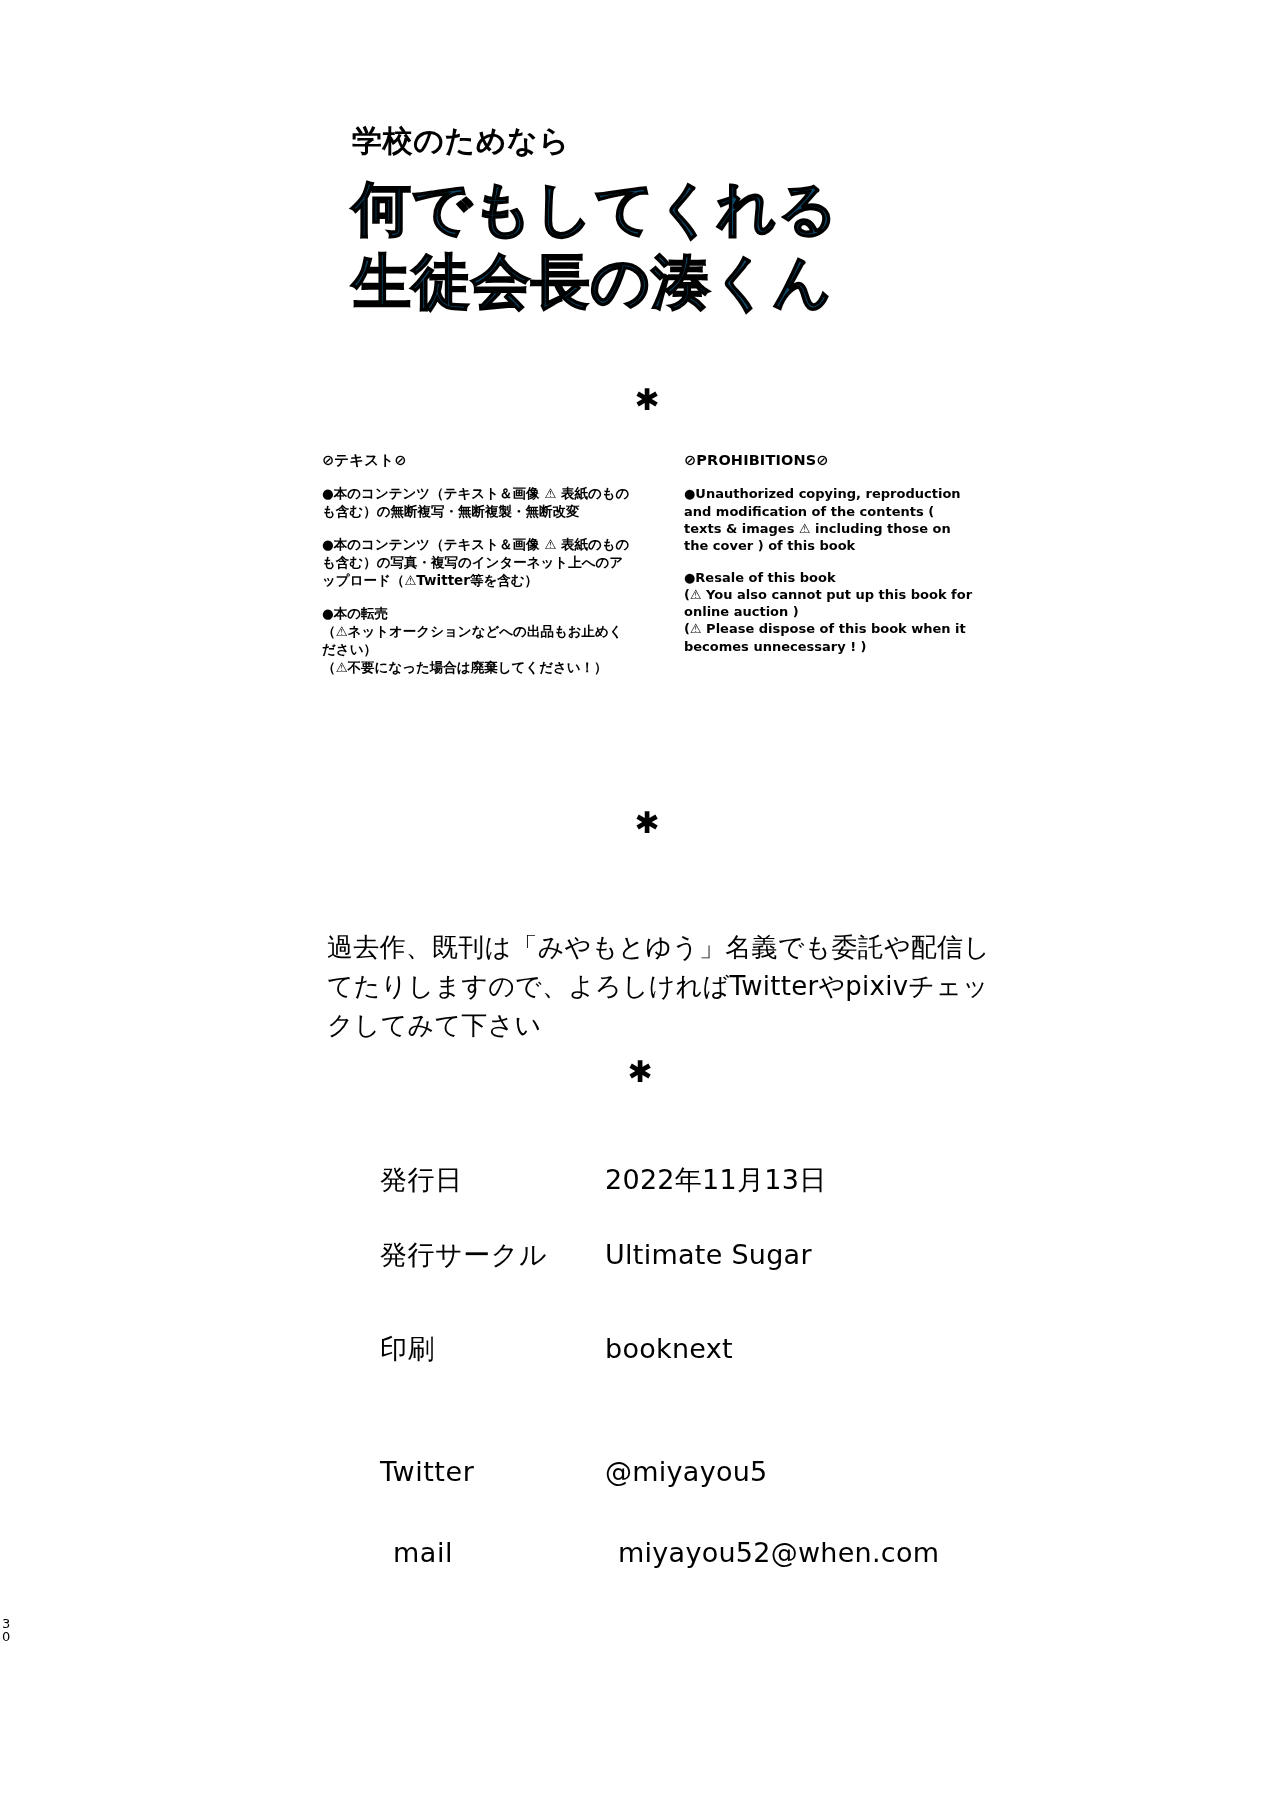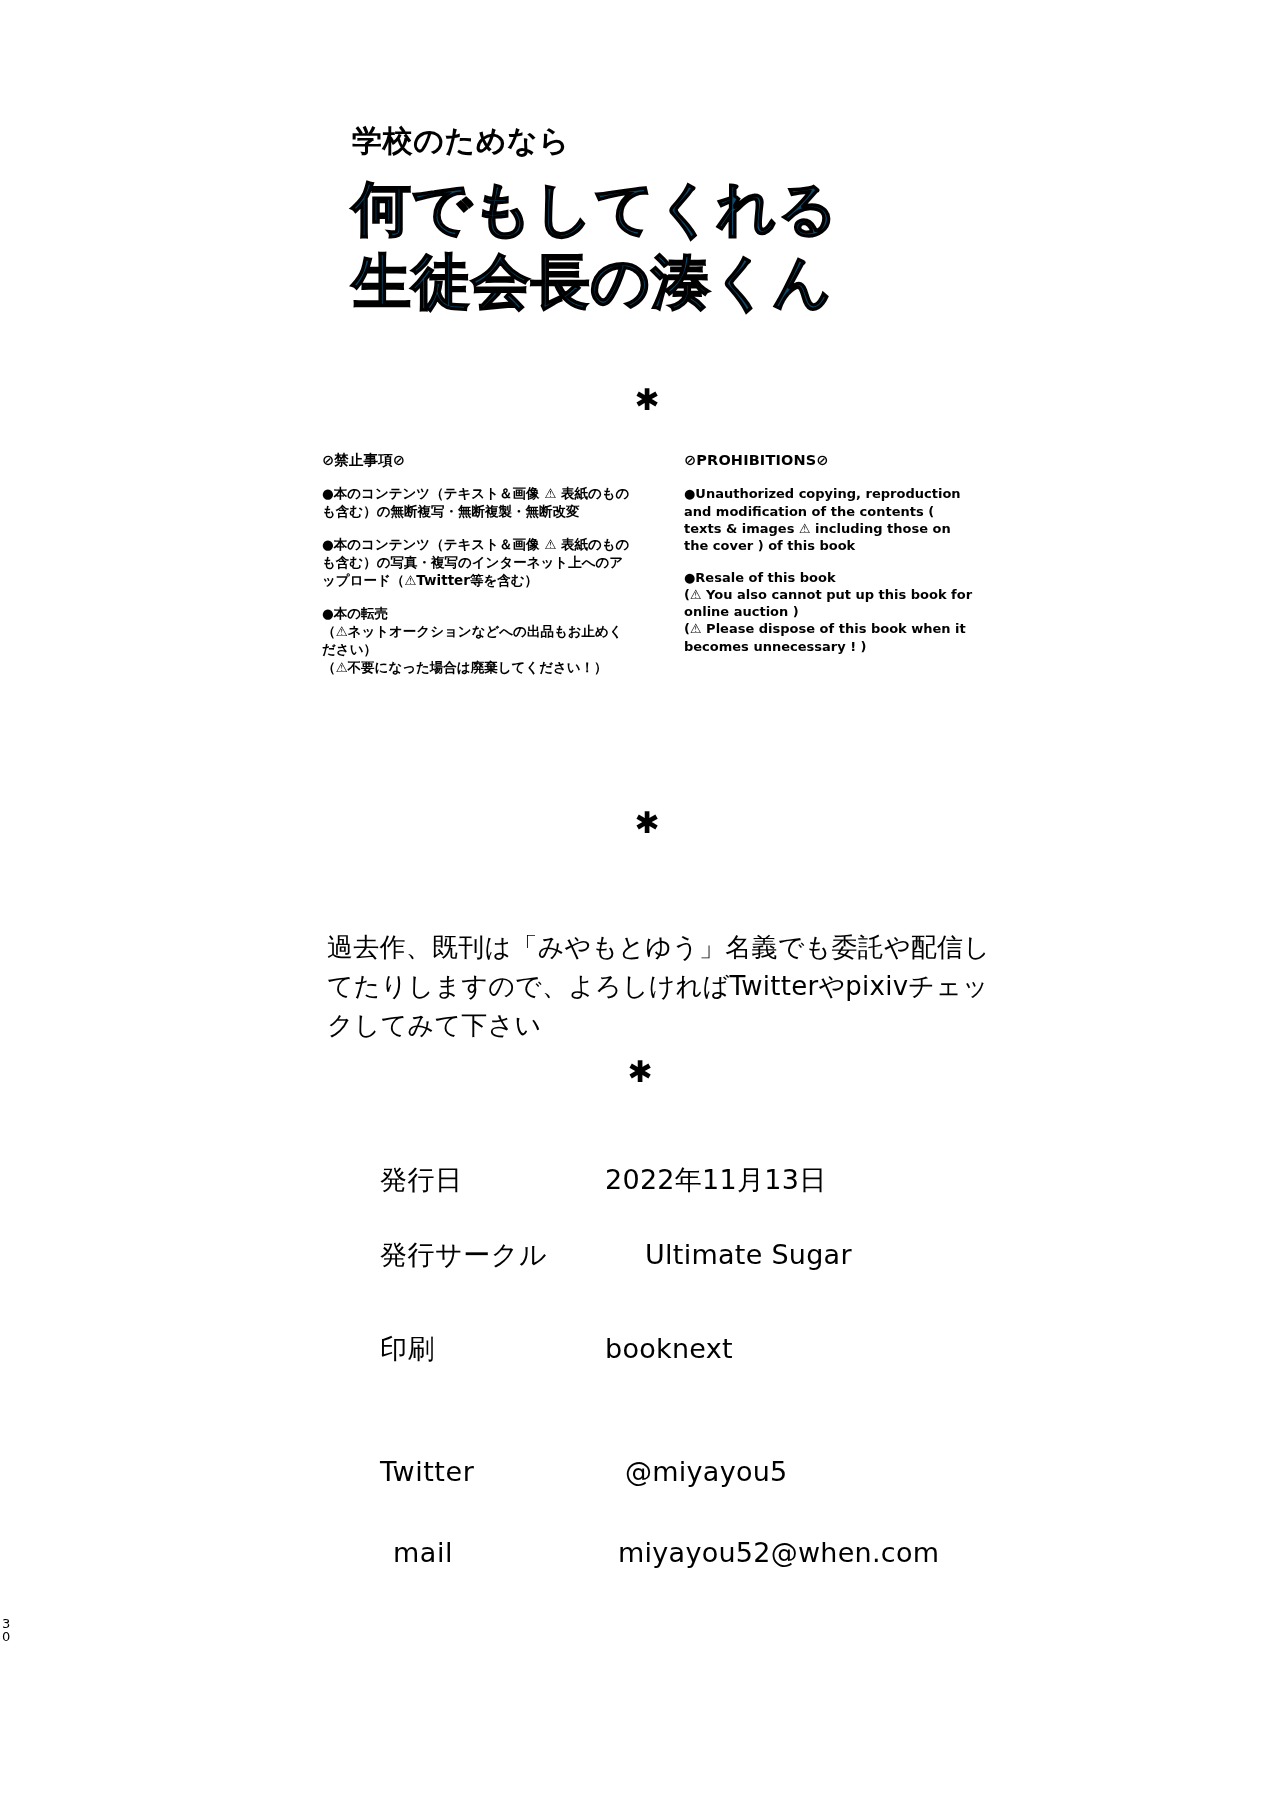--- a/index.html
+++ b/index.html
@@ -142,24 +142,24 @@
     color: #000;
     letter-spacing: 0.01em;
   }
   .colophon-row .value .sub {
     display: block;
     font-size: 19px;
     margin-top: 11px;
     letter-spacing: 0.01em;
   }
   .r-date   { margin-top: 16px; }
-  .r-circle { margin-top: 43px; gap: 40px; }
+  .r-circle { margin-top: 43px; }
   .r-author { margin-top: 42px; }
   .r-print  { margin-top: 61px; }
-  .r-twitter{ margin-top: 91px; gap: 20px; }
+  .r-twitter{ margin-top: 91px; }
   .r-mail   { margin-top: 48px; margin-left: 13px; }
 
   
   .page-number {
     position: absolute;
     left: 2px;
     top: 1617px;
     font-family: "DejaVu Sans", sans-serif;
     font-size: 13px;
     line-height: 1.0;
@@ -177,21 +177,21 @@
     <div class="title-sub">学校のためなら</div>
     <div class="title-main">
       <span>何でもしてくれる</span>
       <span class="line2">生徒会長の湊くん</span>
     </div>
   </div>
 
   <div class="sep sep-1">✱</div>
 
   <div class="prohib prohib-jp">
-    <h3>⊘禁止事項⊘</h3>
+    <h3>⊘テキスト⊘</h3>
     <p>●本のコンテンツ（テキスト＆画像 ⚠ 表紙のものも含む）の無断複写・無断複製・無断改変</p>
     <p>●本のコンテンツ（テキスト＆画像 ⚠ 表紙のものも含む）の写真・複写のインターネット上へのアップロード（⚠Twitter等を含む）</p>
     <p>●本の転売
 （⚠ネットオークションなどへの出品もお止めください）
 （⚠不要になった場合は廃棄してください！）</p>
   </div>
 
   <div class="prohib prohib-en">
     <h3>⊘PROHIBITIONS⊘</h3>
     <p>●Unauthorized copying, reproduction and modification of the contents ( texts &amp; images ⚠ including those on the cover ) of this book</p>

